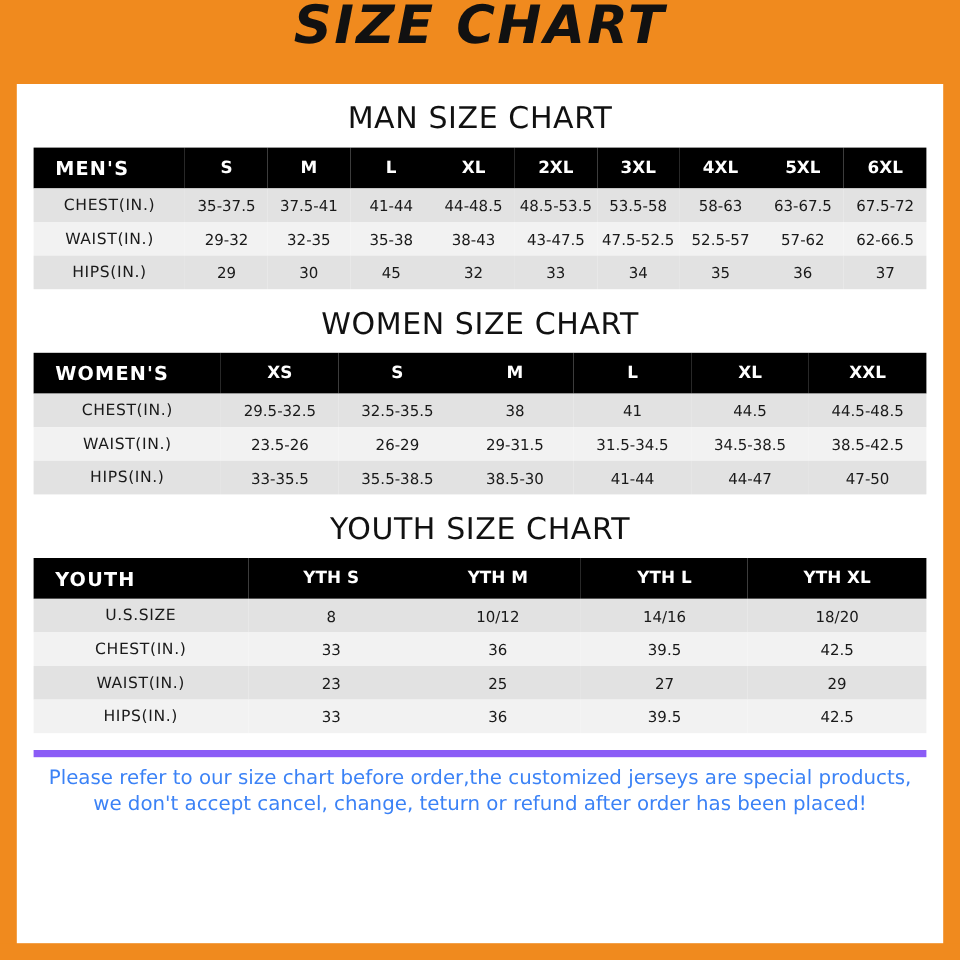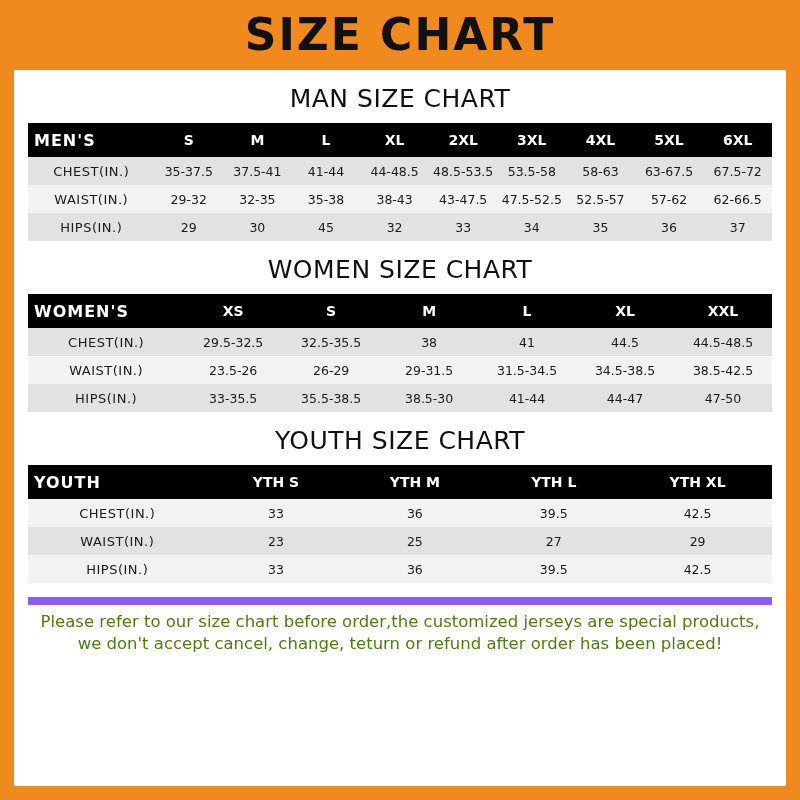--- a/index.html
+++ b/index.html
@@ -21,24 +21,25 @@
     border-left: 14px solid #f08a1e;
     border-right: 14px solid #f08a1e;
     background: #ffffff;
     display: flex;
     flex-direction: column;
   }
   .header-band {
     background: #f08a1e;
     height: 70px;
     display: flex;
-    align-items: center;
+    align-items: flex-start;
     justify-content: center;
     margin-left: -14px;
     margin-right: -14px;
+    font-style: italic;
   }
   .header-title {
     font-family: "DejaVu Sans", sans-serif;
     font-weight: bold;
     font-size: 44px;
     letter-spacing: 2px;
     color: #111111;
     line-height: 1;
   }
   .content {
@@ -75,21 +76,21 @@
   }
   table.size-table thead th {
     background: #000000;
     color: #ffffff;
     font-weight: bold;
     font-size: 14px;
     height: 34px;
   }
   table.size-table thead th.corner {
     text-align: left;
-    padding-left: 6px;
+    padding-left: 18px;
     font-size: 16px;
     letter-spacing: 1px;
   }
   table.size-table tbody tr.odd td {
     background: #e2e2e2;
   }
   table.size-table tbody tr.even td {
     background: #f2f2f2;
   }
   table.size-table tbody td.rowhead {
@@ -100,23 +101,23 @@
   }
   
   .men col.c0 { width: 17%; }
   .women col.c0 { width: 21%; }
   .youth col.c0 { width: 24%; }
   .youth-extra { width: 20%; }
 
   .footer-note {
     margin-top: 14px;
     padding: 6px 4px 0 4px;
-    border-top: 8px solid #8b5cf6;
+    border-top: 6px solid #8b5cf6;
     text-align: center;
-    color: #4d7c0f;
+    color: #3b82f6;
     font-size: 16.5px;
     line-height: 1.35;
     font-family: "DejaVu Sans", sans-serif;
   }
   .footer-bottom {
     height: 14px;
     background: #f08a1e;
     margin-left: -14px;
     margin-right: -14px;
   }
@@ -270,20 +271,27 @@
         <thead>
           <tr>
             <th class="corner">YOUTH</th>
             <th>YTH S</th>
             <th>YTH M</th>
             <th>YTH L</th>
             <th>YTH XL</th>
           </tr>
         </thead>
         <tbody>
+          <tr class="odd">
+            <td class="rowhead">U.S.SIZE</td>
+            <td>8</td>
+            <td>10/12</td>
+            <td>14/16</td>
+            <td>18/20</td>
+          </tr>
           <tr class="even">
             <td class="rowhead">CHEST(IN.)</td>
             <td>33</td>
             <td>36</td>
             <td>39.5</td>
             <td>42.5</td>
           </tr>
           <tr class="odd">
             <td class="rowhead">WAIST(IN.)</td>
             <td>23</td>

